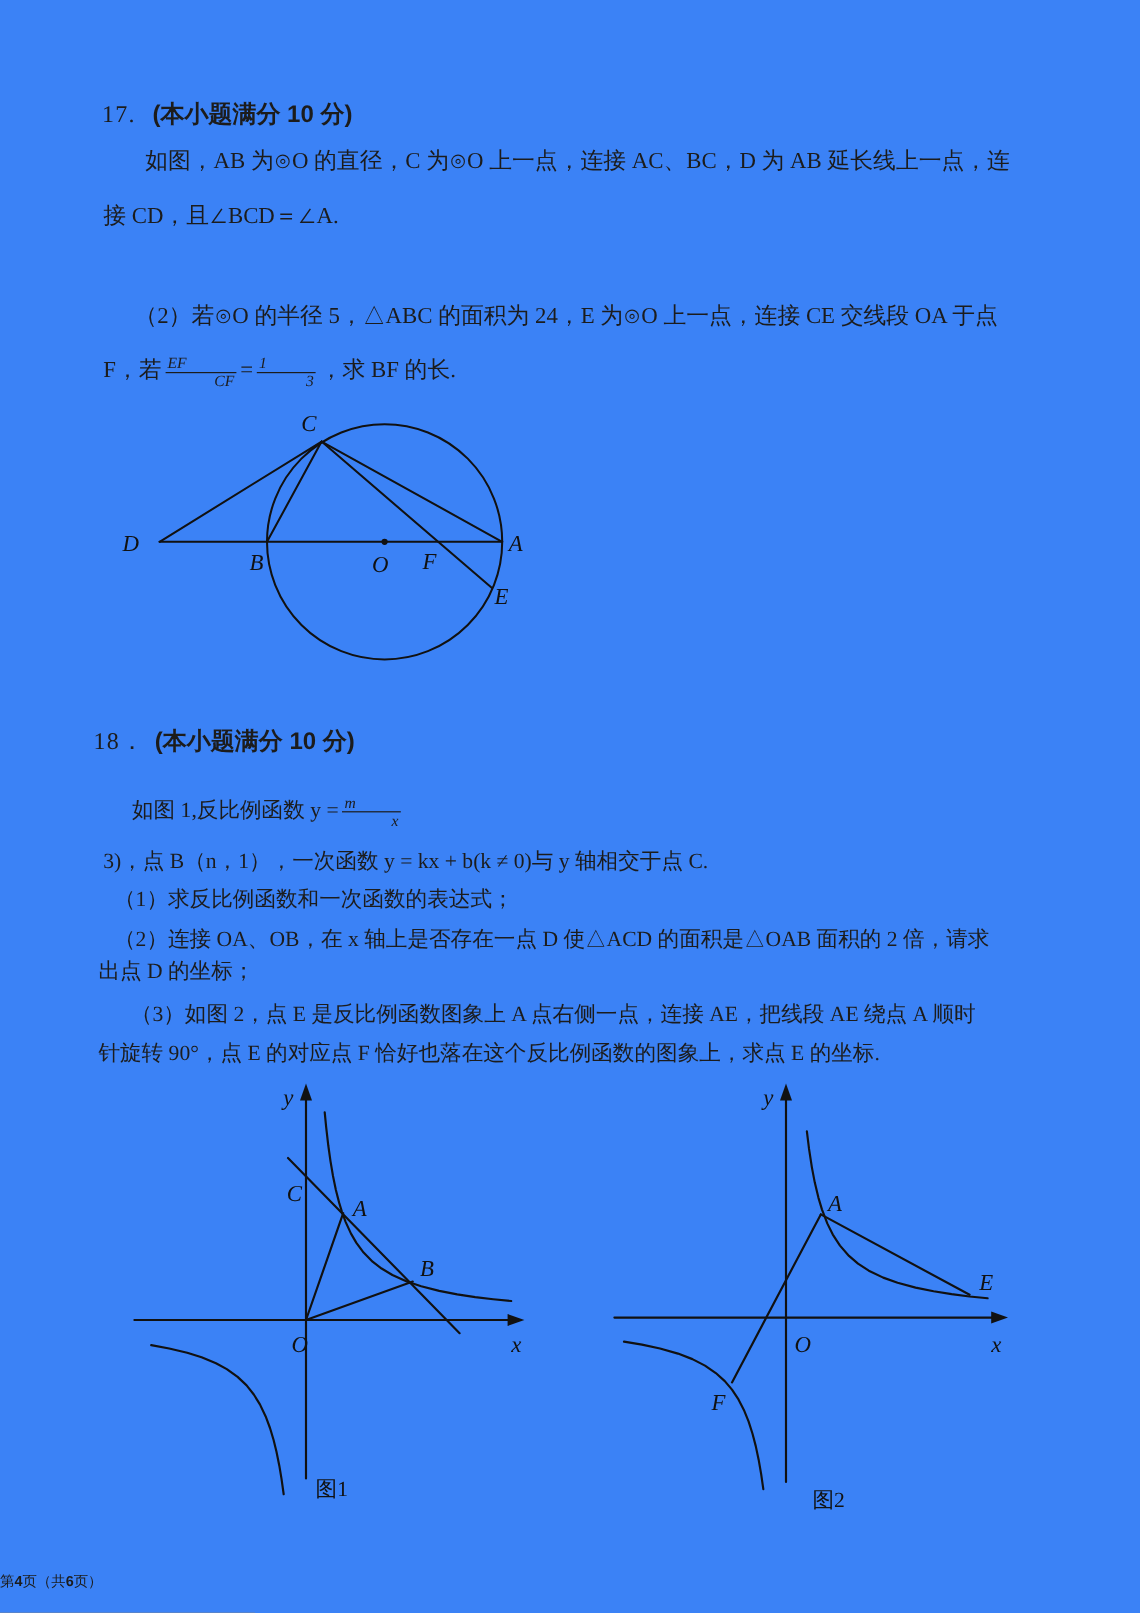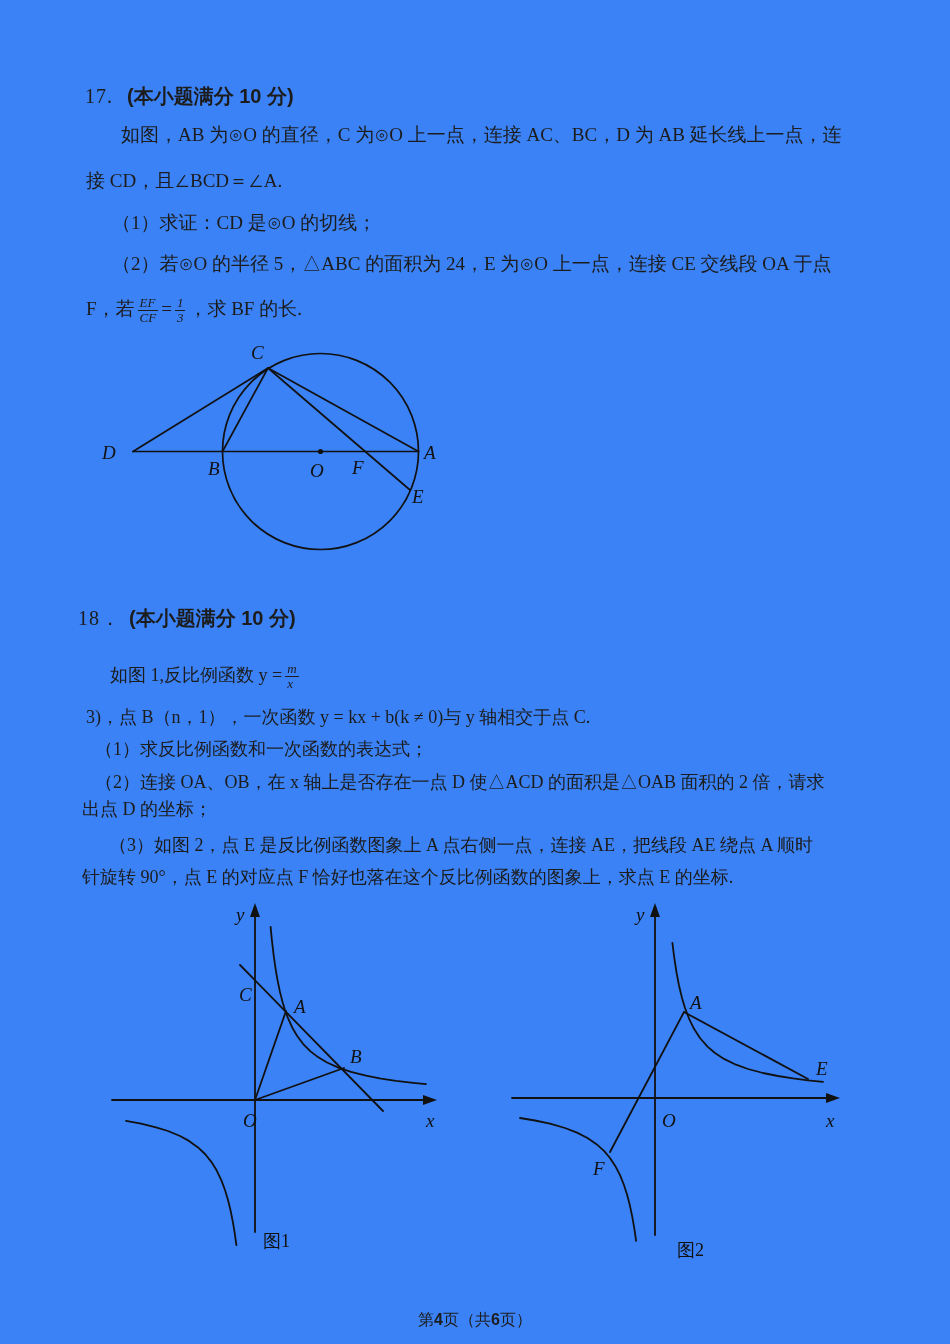--- a/index.html
+++ b/index.html
@@ -15,39 +15,38 @@
   .q18line{font-size:18px;}
   .qheader{font-size:20px;}
   .qheader .qnum{font-family:"Liberation Serif", serif;letter-spacing:1px;}
   .qheader .qtitle{font-family:"Liberation Sans", sans-serif;font-weight:bold;margin-left:14px;}
   .qheader.h18 .qtitle{margin-left:8px;}
   .frac{
     display:inline-block;vertical-align:-0.55em;text-align:left;
     font-size:13px;line-height:1.05;font-style:italic;margin:0 3px;
   }
   .frac .num{display:block;border-bottom:1.2px solid #1c1c1c;padding:0 2px;}
-  .frac .den{display:block;padding:0 2px;}
+  .frac .den{display:block;padding:0 2px;margin-left:39px;}
   svg.fig{position:absolute;overflow:visible;}
   svg text{font-family:"Liberation Serif", serif;font-style:italic;font-size:19px;fill:#111;}
   svg text.caption{font-style:normal;font-size:18px;}
-  .footer{position:absolute;left:0;width:950px;text-align:center;font-size:16px;}
+  .footer{position:absolute;left:0;width:950px;font-size:12px;}
   .footer b{font-family:"Liberation Sans", sans-serif;font-weight:bold;}
 </style>
 </head>
 <body>
 
 <div class="page">
 
   <div class="line qheader" style="left:85px;top:84px">
     <span class="qnum">17.</span><span class="qtitle">(本小题满分 10 分)</span>
   </div>
 
   <div class="line" style="left:121px;top:123px">如图，AB 为⊙O 的直径，C 为⊙O 上一点，连接 AC、BC，D 为 AB 延长线上一点，连</div>
   <div class="line" style="left:86px;top:169px">接 CD，且∠BCD＝∠A.</div>
-  <div class="line" style="left:112px;top:211px">（1）求证：CD 是⊙O 的切线；</div>
   <div class="line" style="left:112px;top:252px">（2）若⊙O 的半径 5，△ABC 的面积为 24，E 为⊙O 上一点，连接 CE 交线段 OA 于点</div>
 
   <div class="line" style="left:86px;top:296px">
     <span>F，若</span><span class="frac"><span class="num">EF</span><span class="den">CF</span></span><span>=</span><span class="frac"><span class="num">1</span><span class="den">3</span></span><span>，求 BF 的长.</span>
   </div>
 
   <svg class="fig" style="left:90px;top:342px" width="360" height="218" viewBox="90 342 360 218">
     <g fill="none" stroke="#111" stroke-width="1.7" stroke-linecap="round">
       <circle cx="320.5" cy="451.5" r="98"></circle>
       <line x1="133" y1="451.5" x2="418.5" y2="451.5"></line>

